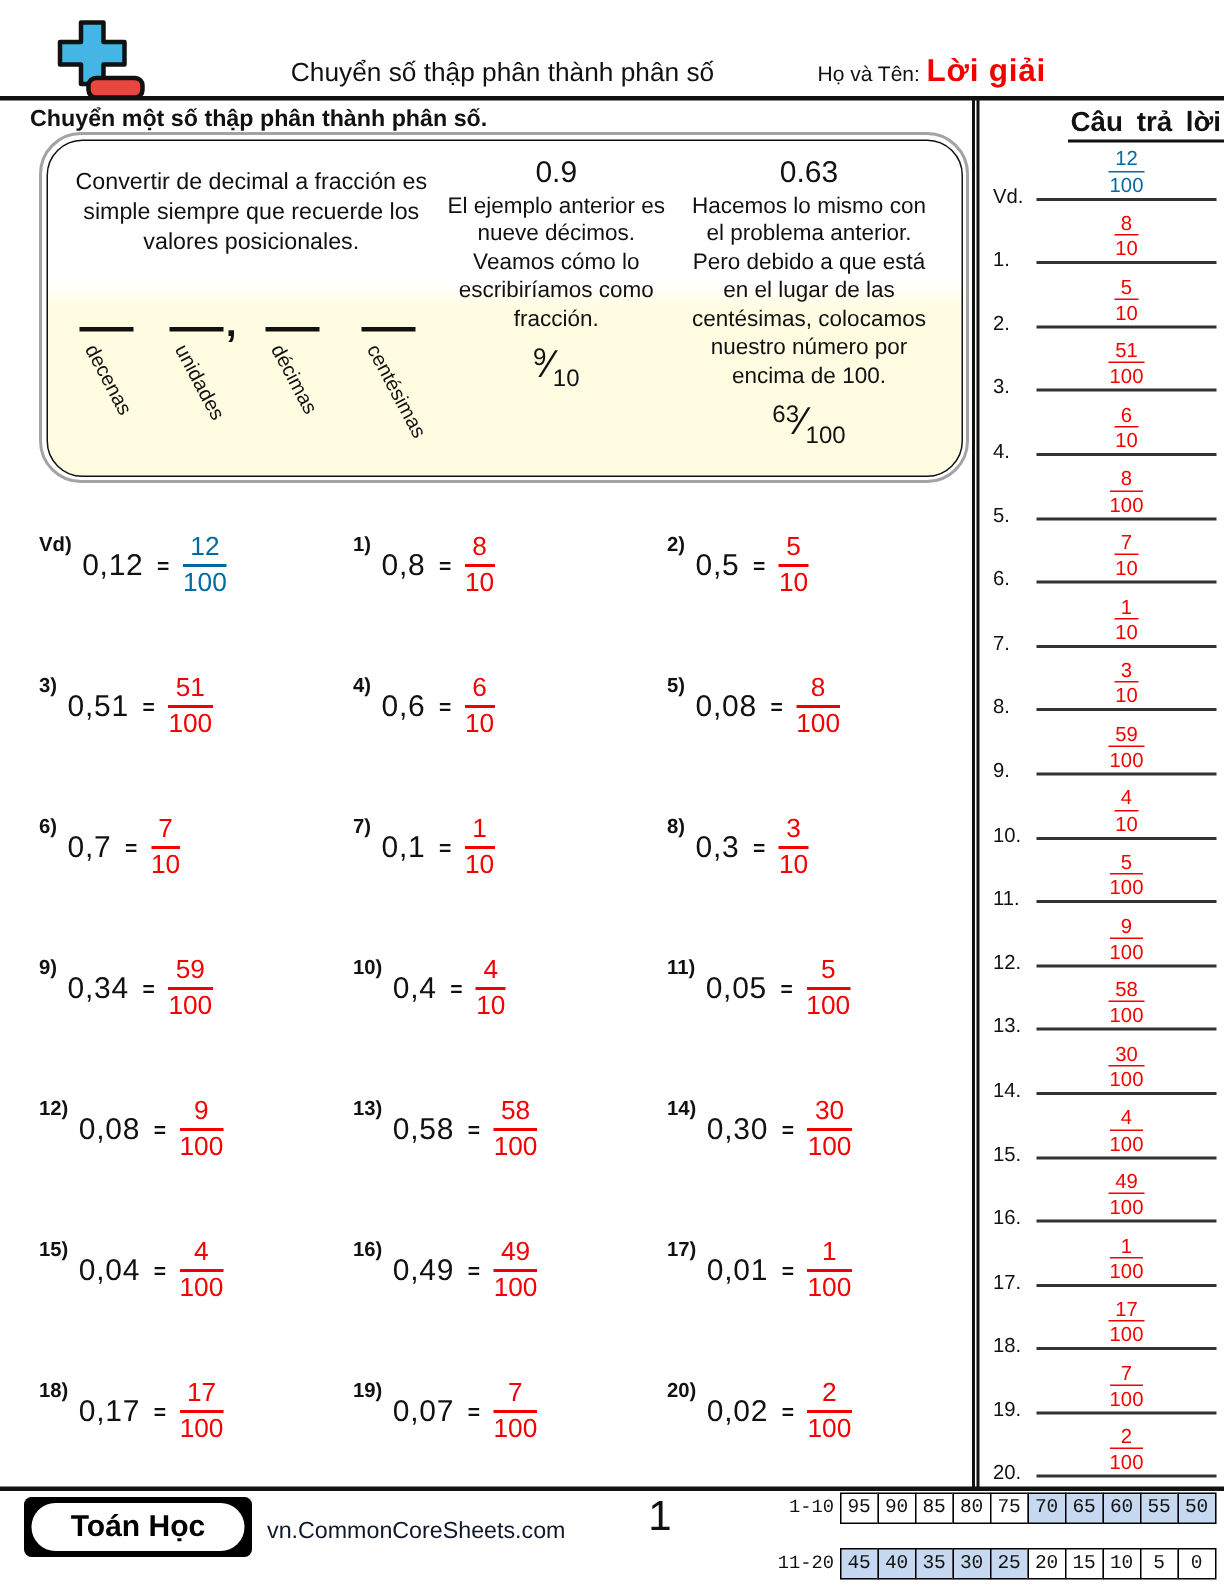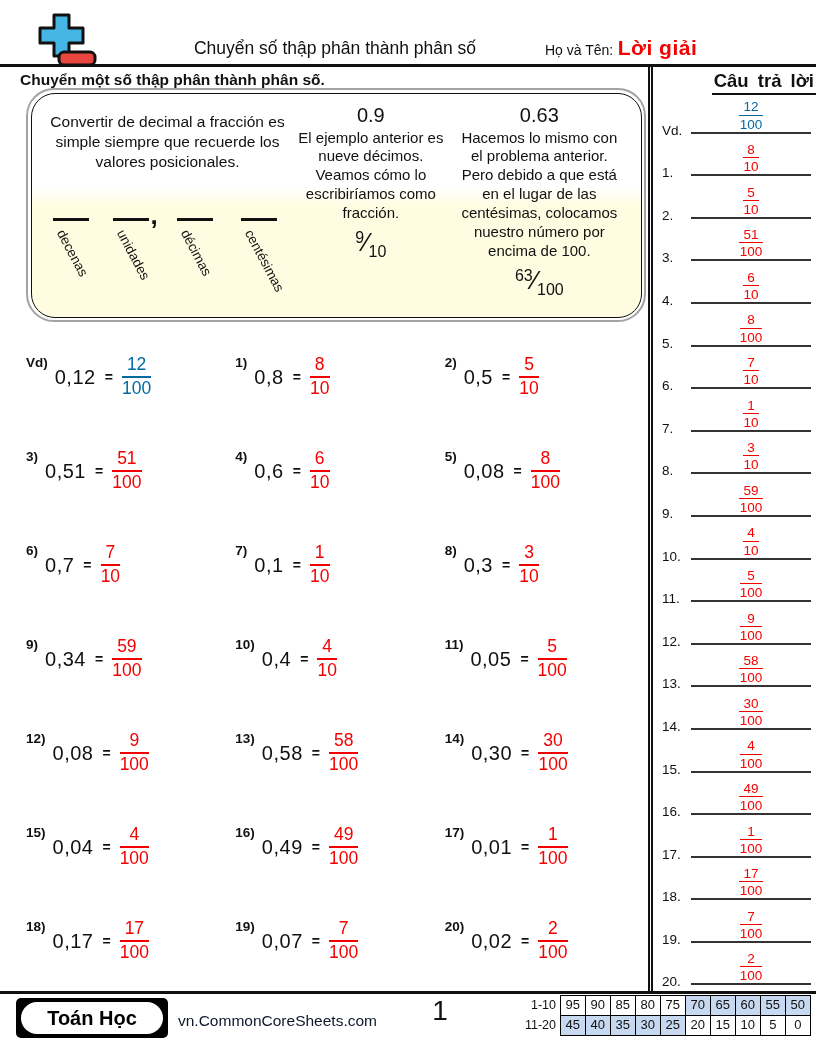--- a/index.html
+++ b/index.html
@@ -79,21 +79,21 @@
   .bottom-rule { position:absolute; left:0; top:991px; width:816px; height:3px; background:#111; }
   .brand-badge { position:absolute; left:16px; top:998px; width:152px; height:40px;
     background:#000; border-radius:5px; display:flex; align-items:center; justify-content:center; }
   .brand-pill { width:142px; height:32px; background:#fff; border-radius:17px;
     display:flex; align-items:center; justify-content:center;
     font-size:20px; font-weight:bold; color:#000; }
   .site-text { position:absolute; left:178px; top:1012px; font-size:15.5px; color:#0f172a; }
   .page-number { position:absolute; left:420px; top:995px; width:40px; text-align:center;
     font-size:28px; }
   .score-table { position:absolute; right:5px; top:995px; }
-  .score-row { display:flex; height:21px; }
+  .score-row { display:flex; height:38px;font-family:Liberation Mono, monospace; }
   .score-row + .score-row { margin-top:-1.5px; }
   .score-label { width:46px; text-align:right; padding-right:5px; font-size:12.5px;
     line-height:21px; }
   .score-cell { width:26.5px; height:21px; border:1.5px solid #000; margin-left:-1.5px;
     font-size:13px; text-align:center; line-height:18px; background:#fff; }
   .score-cell.shaded { background:#c6d9f0; }
 </style>
 </head>
 <body>
 

